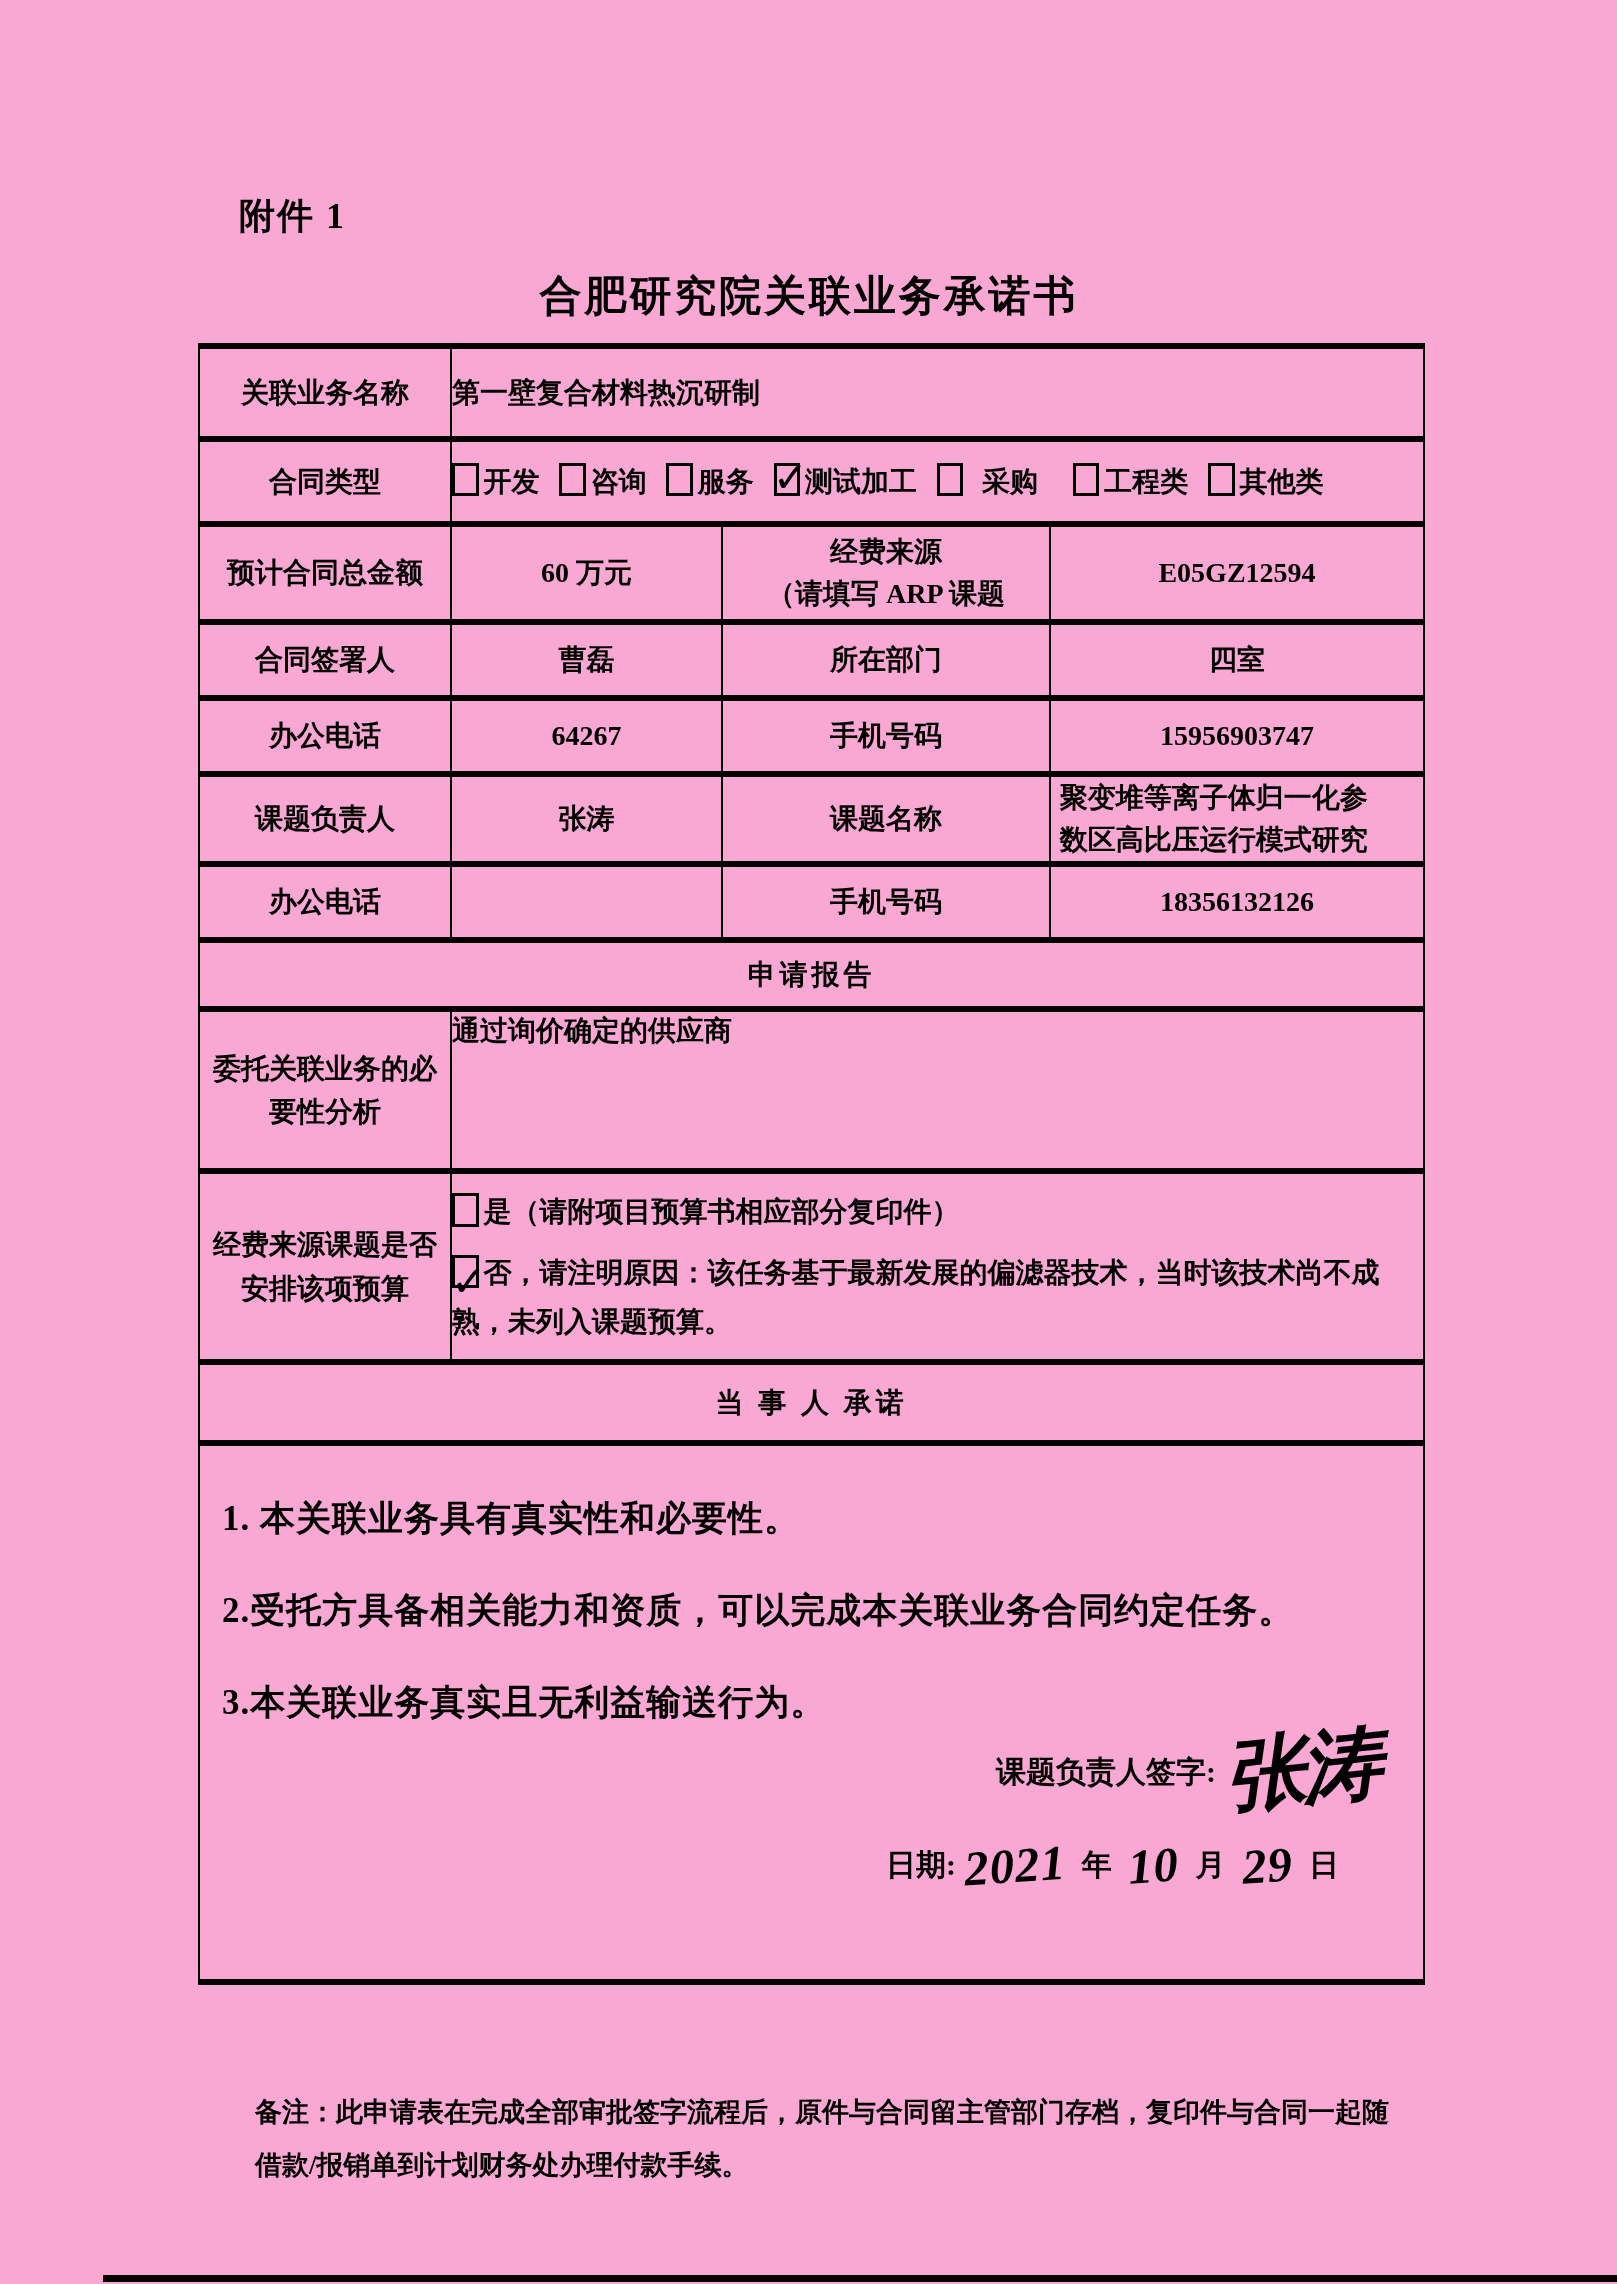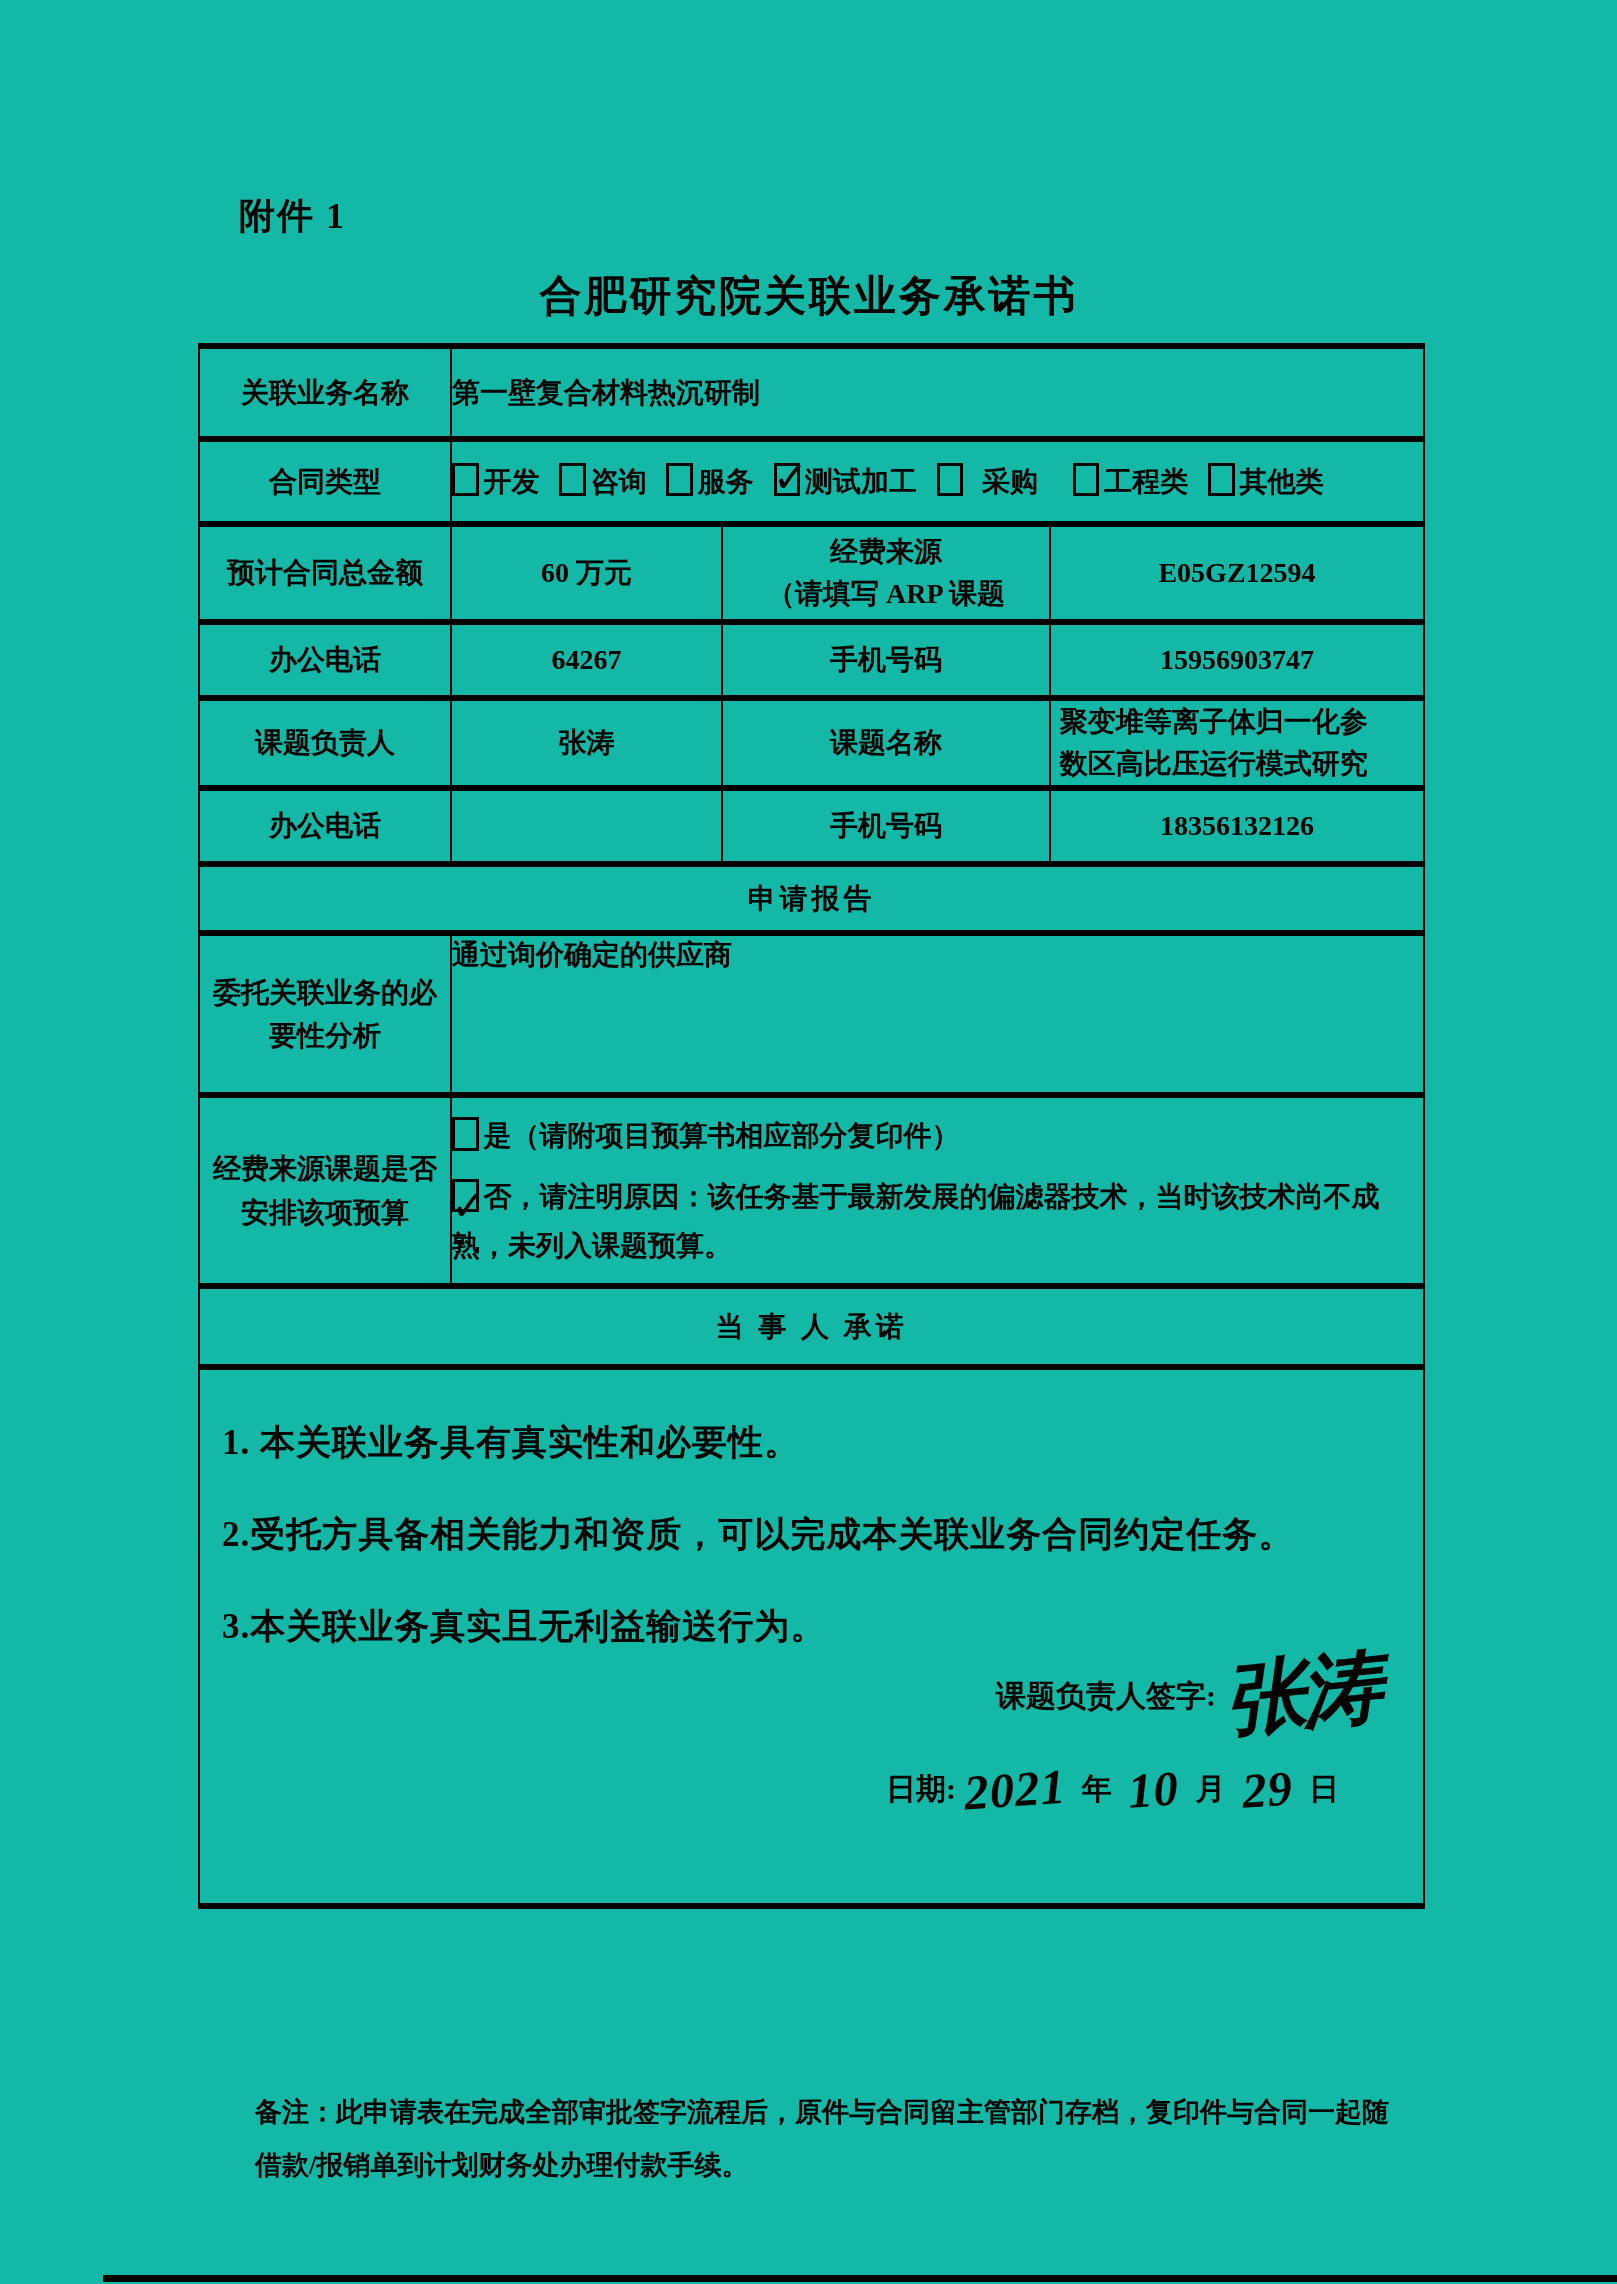--- a/index.html
+++ b/index.html
@@ -1,18 +1,18 @@
 <!DOCTYPE html>
 <html style="font-size:7.8px"><head>
 <meta charset="utf-8">
 <style>
   html,body{margin:0;padding:0;background:#ffffff;}
   body{width:1618px;height:2284px;position:relative;
        font-family:"Liberation Serif","DejaVu Serif",serif;color:#000;}
-  .page{position:absolute;inset:0;background:#14b8a6;text-decoration:underline;}
+  .page{position:absolute;inset:0;background:#f9a8d4;text-decoration:underline;}
 
   .attachment{position:absolute;left:239px;top:192px;font-size:36px;font-weight:600;letter-spacing:2px;}
   .doc-title{position:absolute;left:0;top:268px;width:1618px;margin:0;text-align:center;
              font-size:42px;font-weight:800;letter-spacing:2.9px;}
 
   table.form{position:absolute;left:198px;top:343px;width:1225px;
              border-collapse:collapse;table-layout:fixed;}
   table.form td{border:2.9px solid #000;border-top-width:6.4px;border-bottom-width:6.4px;
                 font-size:28px;font-weight:600;padding:0;overflow:hidden;}
   td.lbl{text-align:center;vertical-align:middle;white-space:pre-line;line-height:1.55;}
@@ -89,20 +89,26 @@
     </tr>
 
     <tr style="height:98px">
       <td class="lbl">预计合同总金额</td>
       <td class="val val-center">60 万元</td>
       <td class="lbl pre">经费来源
 （请填写 ARP 课题</td>
       <td class="val val-center">E05GZ12594</td>
     </tr>
 
+    <tr style="height:76px">
+      <td class="lbl">合同签署人</td>
+      <td class="val val-center">曹磊</td>
+      <td class="lbl">所在部门</td>
+      <td class="val val-center">四室</td>
+    </tr>
 
     <tr style="height:76px">
       <td class="lbl">办公电话</td>
       <td class="val val-center">64267</td>
       <td class="lbl">手机号码</td>
       <td class="val val-center">15956903747</td>
     </tr>
 
     <tr style="height:78px">
       <td class="lbl">课题负责人</td>

